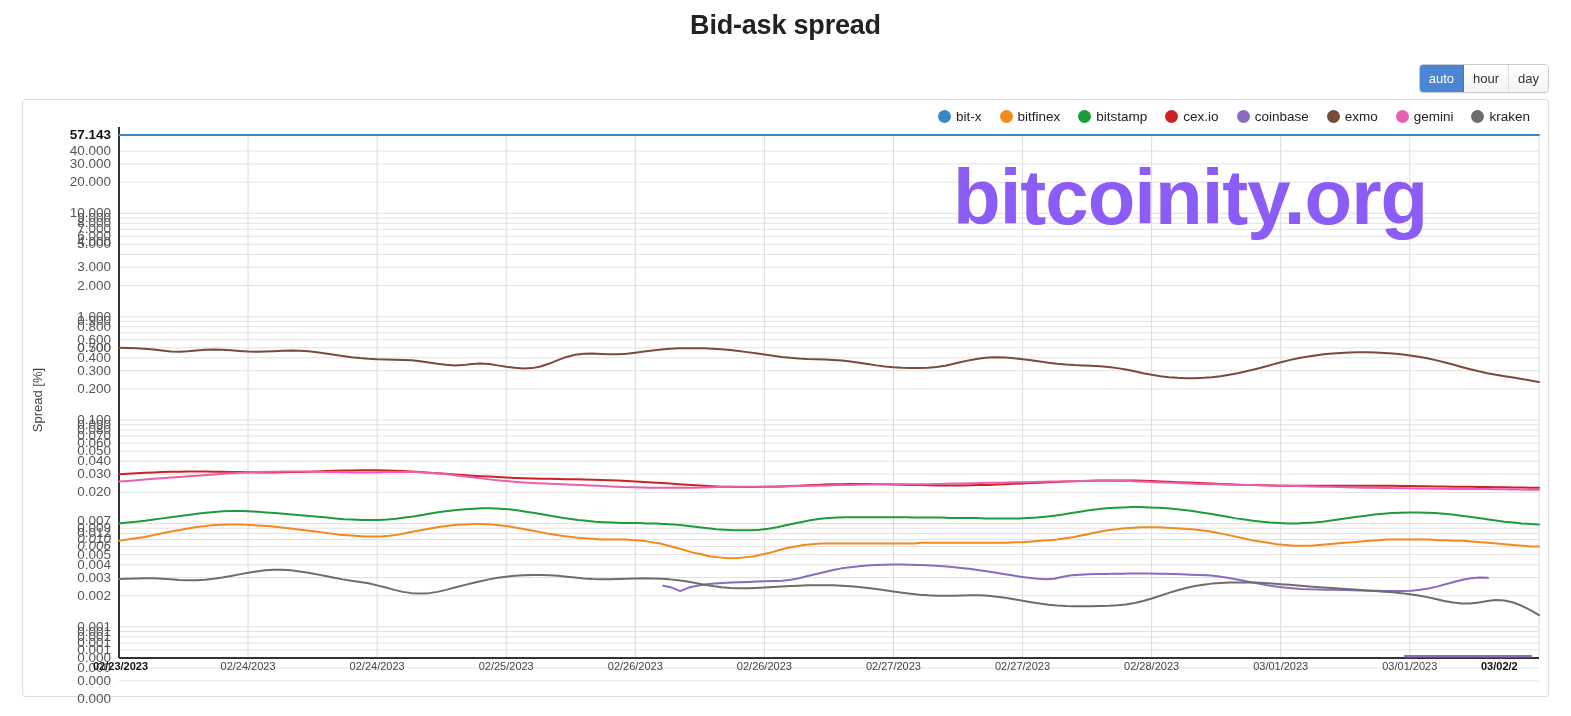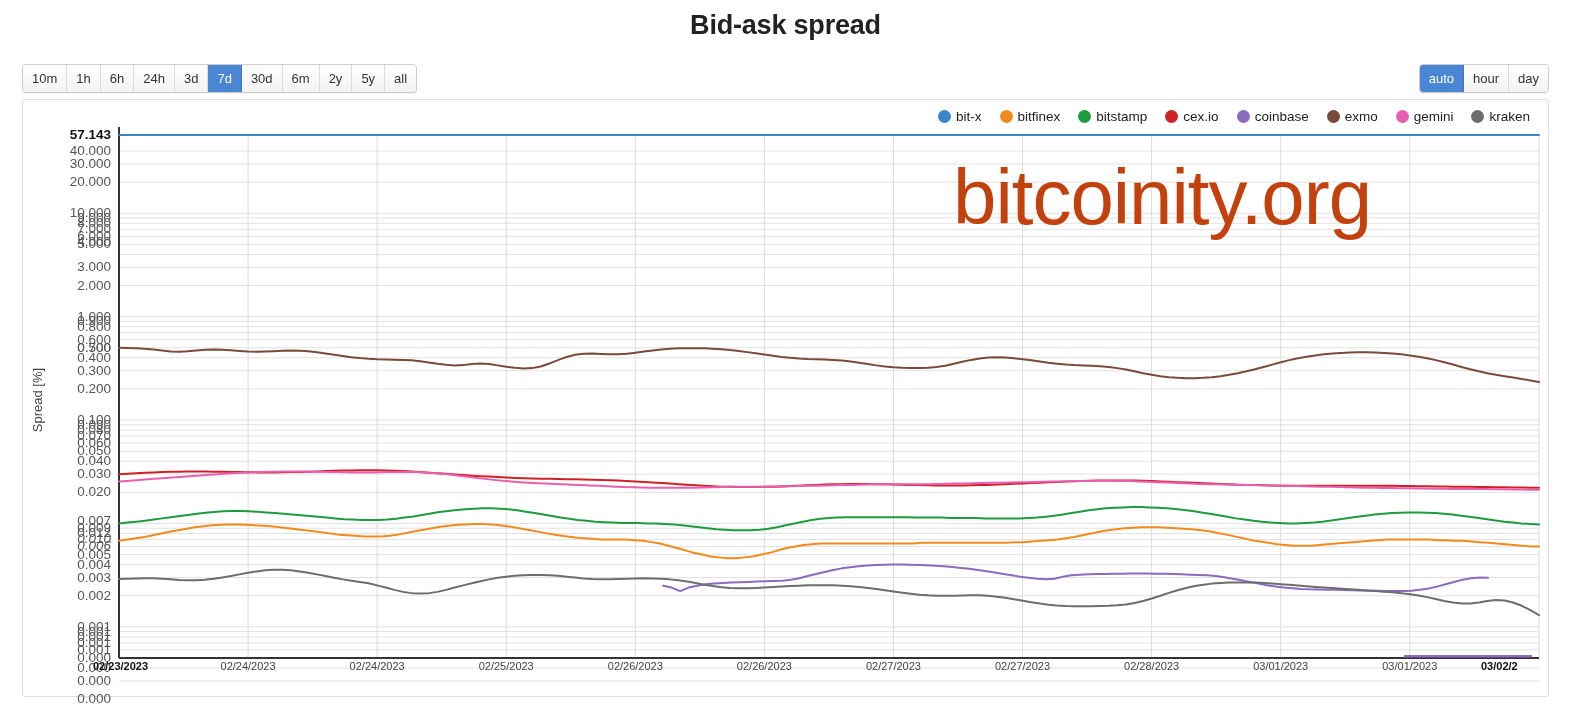--- a/index.html
+++ b/index.html
@@ -108,22 +108,22 @@
     width: 1527px;
     height: 598px;
   }
   #plot-svg { display: block; }
 
   #watermark {
     position: absolute;
     left: 930px;
     top: 52px;
     font-size: 78px;
-    font-weight: normal;
-    color: #c2410c;
+    font-weight: bold;
+    color: #8b5cf6;
     letter-spacing: -1px;
     pointer-events: none;
     user-select: none;
     white-space: nowrap;
   }
 
   #y-axis-title {
     position: absolute;
     left: 14px;
     top: 300px;
@@ -168,33 +168,20 @@
     height: 30px;
   }
 </style>
 </head>
 <body>
 
 <div id="page">
 
   <div id="chart-title">Bid-ask spread</div>
 
-  <div class="btn-group" id="range-buttons">
-      <div class="btn">10m</div>
-      <div class="btn">1h</div>
-      <div class="btn">6h</div>
-      <div class="btn">24h</div>
-      <div class="btn">3d</div>
-      <div class="btn active">7d</div>
-      <div class="btn">30d</div>
-      <div class="btn">6m</div>
-      <div class="btn">2y</div>
-      <div class="btn">5y</div>
-      <div class="btn">all</div>
-    </div>
   <div class="btn-group" id="interval-buttons">
       <div class="btn active">auto</div>
       <div class="btn">hour</div>
       <div class="btn">day</div>
     </div>
 
   <div id="chart-panel">
 
     <div id="legend">
         <div class="legend-item">

